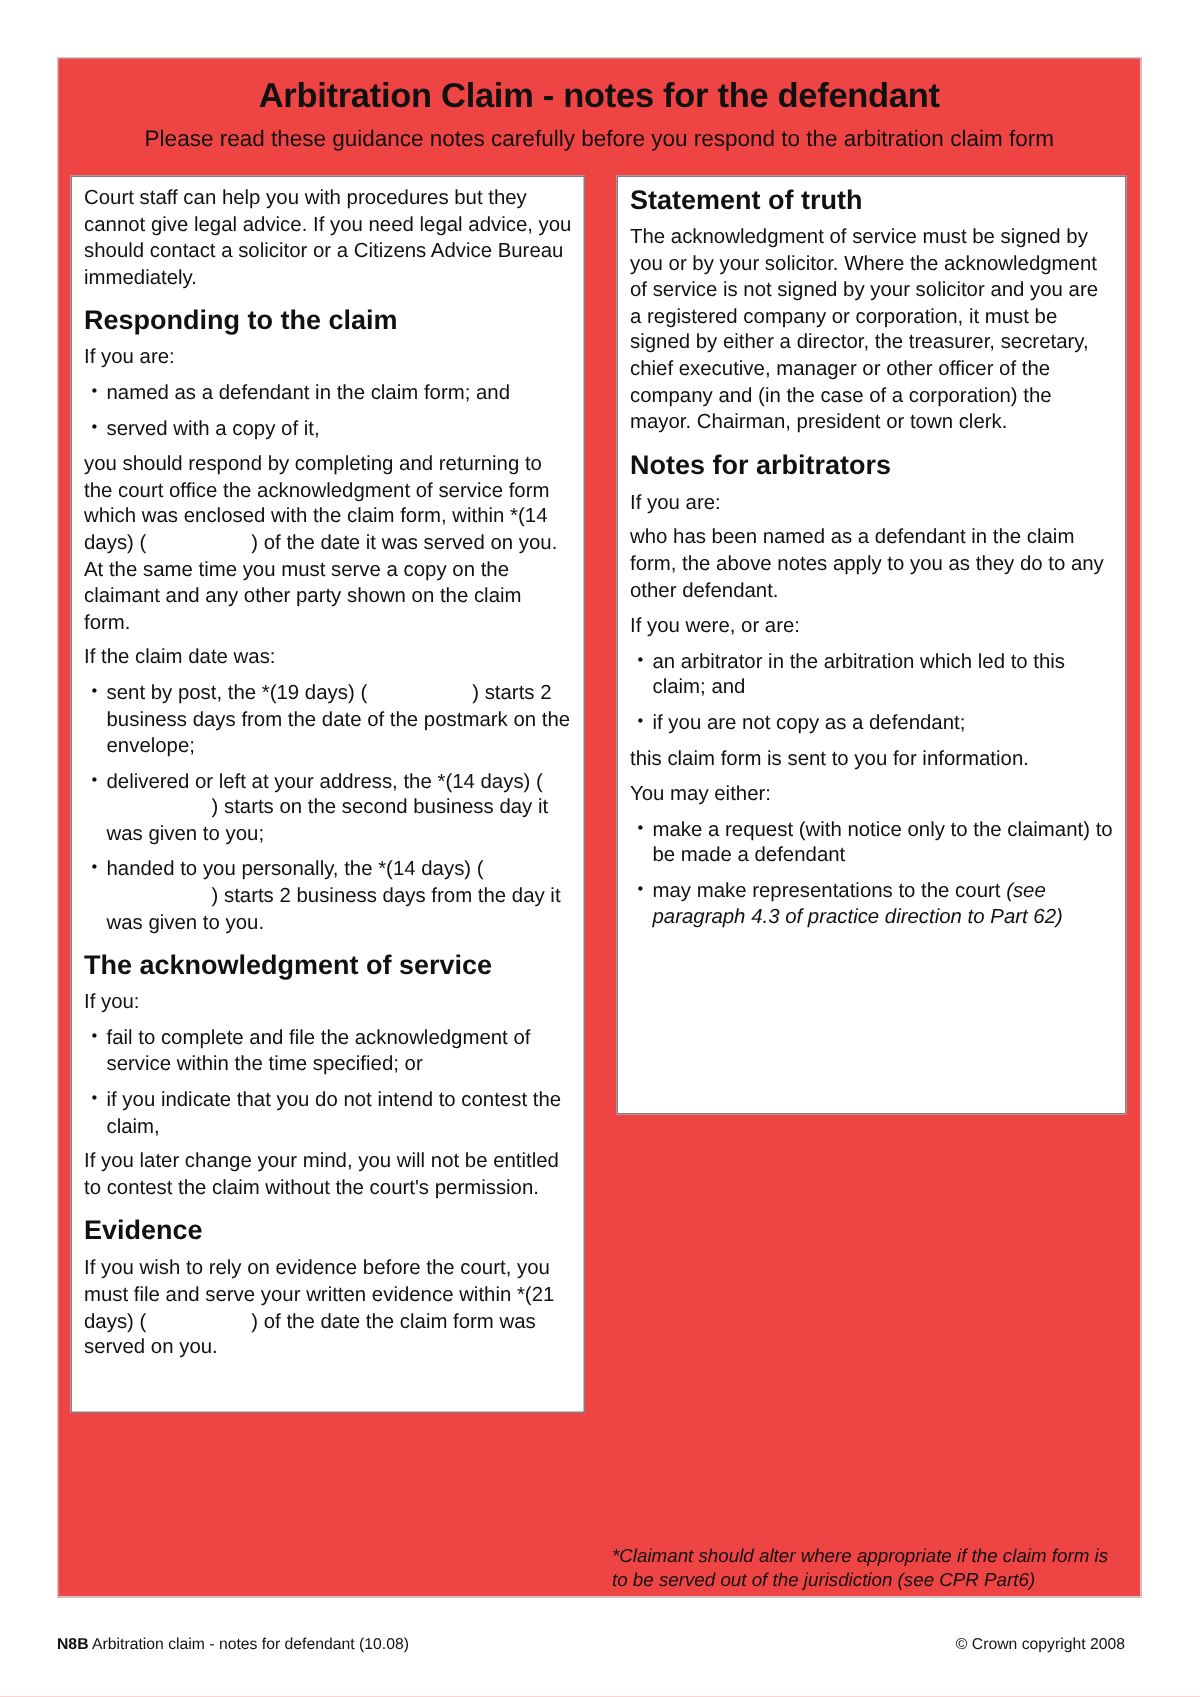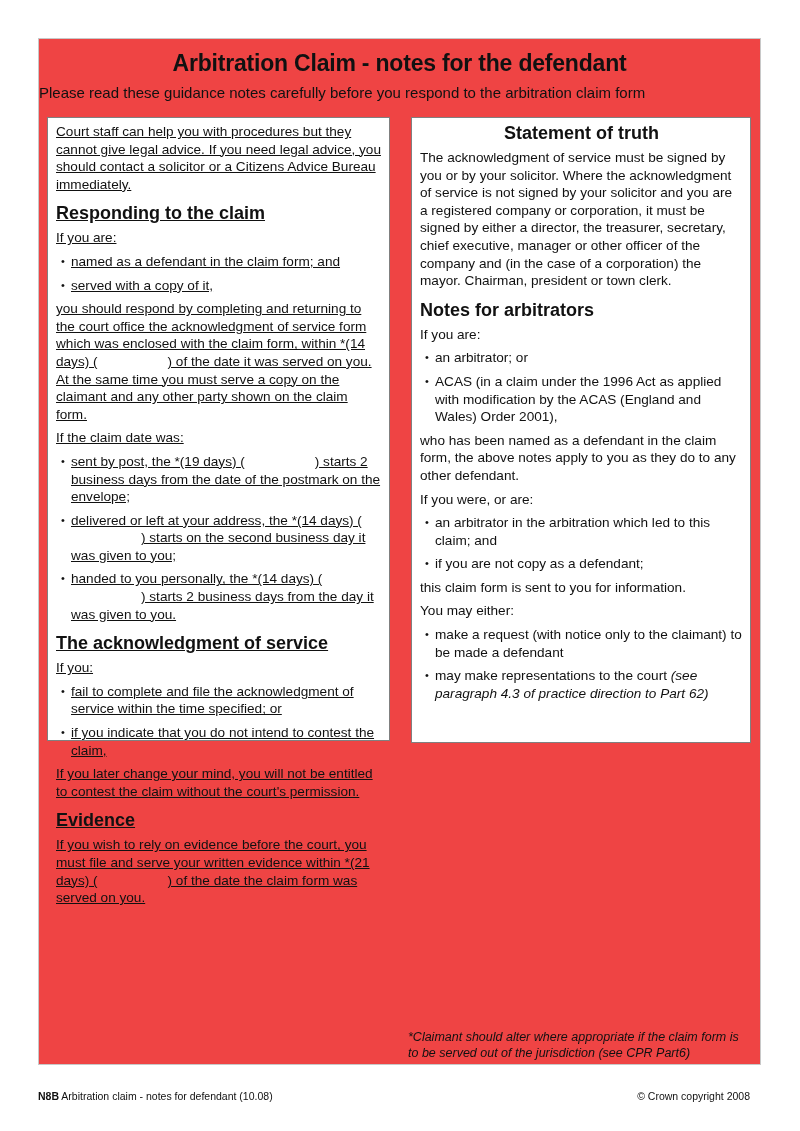--- a/index.html
+++ b/index.html
@@ -1,25 +1,25 @@
 <!DOCTYPE html>
 <html><head>
 <meta charset="utf-8">
 <style>
   html, body { margin: 0; padding: 0; background: #ffffff; }
   body { width: 800px; height: 1131px; position: relative; font-family: "Liberation Sans", sans-serif; color: #111; overflow: hidden; }
   .panel { position: absolute; left: 38px; top: 38px; width: 723px; height: 1027px; background: #ef4444; border: 1px solid #c8c8c8; box-sizing: border-box; }
   .title { position: absolute; left: 0; right: 0; top: 11px; text-align: center; font-size: 23px; font-weight: bold; letter-spacing: -0.2px; }
-  .subtitle { position: absolute; left: 0; right: 0; top: 45px; text-align: left; font-size: 15px; }
+  .subtitle { position: absolute; left: 0; right: 0; top: 45px; text-align: center; font-size: 15px; }
   .box { position: absolute; background: #ffffff; border: 1px solid #808080; box-sizing: border-box; padding: 5px 7px 8px 8px; font-size: 13.6px; line-height: 17.6px; }
-  .box.left { left: 8px; top: 78px; width: 343px; height: 624px; text-decoration: underline; }
+  .box.left { left: 8px; top: 78px; width: 343px; height: 825px; }
   .box.right { left: 372px; top: 78px; width: 340px; height: 626px; }
   .box p { margin: 0 0 6px 0; }
   .box h2 { font-size: 18px; font-weight: bold; margin: 10px 0 6px 0; line-height: 20px; }
-  .box h2.first { margin-top: 0; text-align: center; }
+  .box h2.first { margin-top: 0; }
   .box ul { list-style: none; margin: 0 0 6px 0; padding: 0; }
   .box li { position: relative; padding-left: 15px; margin-bottom: 6px; }
   .box li::before { content: "\2022"; position: absolute; left: 5px; top: 0; font-size: 11px; }
   .gap { display: inline-block; width: 70px; }
   .footnote { position: absolute; right: 12px; top: 990px; width: 340px; font-size: 12.5px; line-height: 16px; font-style: italic; }
   .footer-left { position: absolute; left: 38px; top: 1090px; font-size: 10.5px; }
   .footer-left b { font-weight: bold; }
   .footer-right { position: absolute; right: 50px; top: 1090px; font-size: 10.5px; }
   em { font-style: italic; }
 </style>
@@ -58,24 +58,20 @@
     <h2>Evidence</h2>
     <p><span>If you wish to rely on evidence before the court, you must file and serve your written evidence within *(21 days) (</span><span class="gap"></span><span>) of the date the claim form was served on you.</span></p>
   </div>
 
   <div class="box right">
     <h2 class="first">Statement of truth</h2>
     <p>The acknowledgment of service must be signed by you or by your solicitor. Where the acknowledgment of service is not signed by your solicitor and you are a registered company or corporation, it must be signed by either a director, the treasurer, secretary, chief executive, manager or other officer of the company and (in the case of a corporation) the mayor. Chairman, president or town clerk.</p>
 
     <h2>Notes for arbitrators</h2>
     <p>If you are:</p>
-    <ul>
-      <li>an arbitrator; or</li>
-      <li>ACAS (in a claim under the 1996 Act as applied with modification by the ACAS (England and Wales) Order 2001),</li>
-    </ul>
     <p>who has been named as a defendant in the claim form, the above notes apply to you as they do to any other defendant.</p>
     <p>If you were, or are:</p>
     <ul>
       <li>an arbitrator in the arbitration which led to this claim; and</li>
       <li>if you are not copy as a defendant;</li>
     </ul>
     <p>this claim form is sent to you for information.</p>
     <p>You may either:</p>
     <ul>
       <li>make a request (with notice only to the claimant) to be made a defendant</li>

